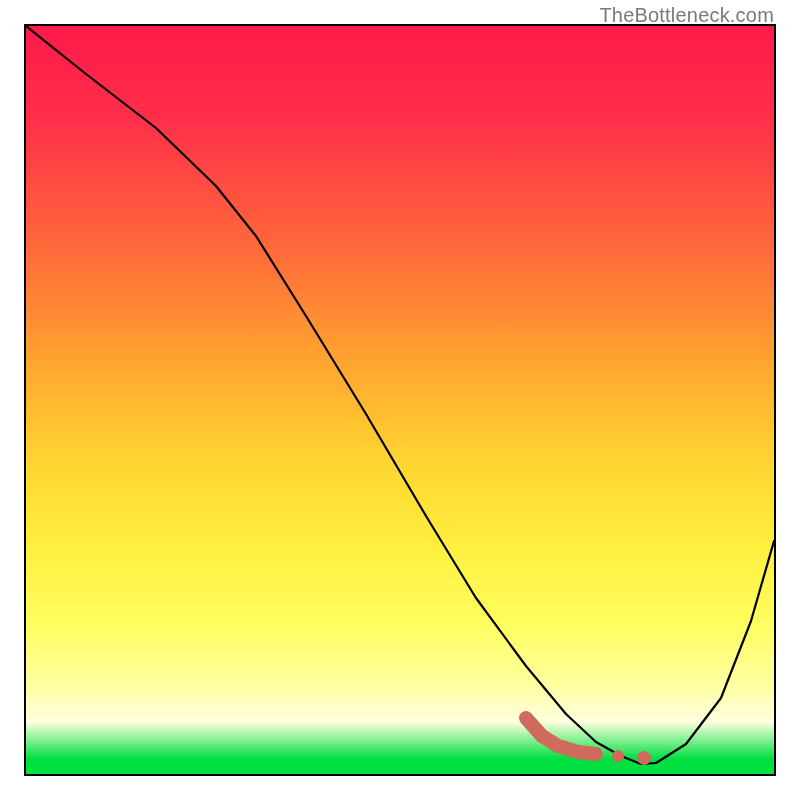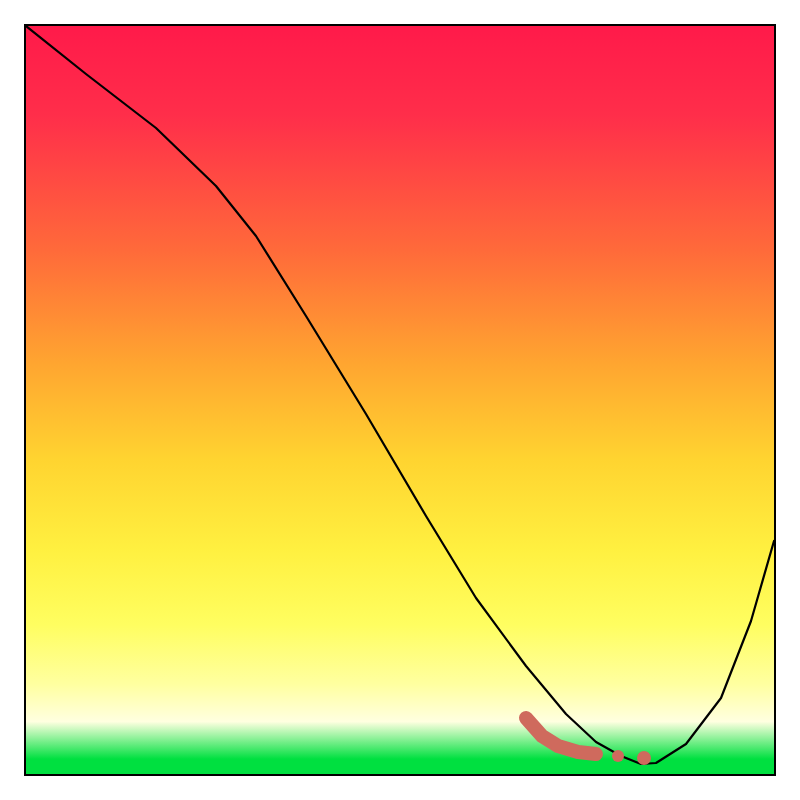--- a/index.html
+++ b/index.html
@@ -77,20 +77,21 @@
     stroke-linejoin: round;
   }
   .overlay-dot {
     fill: #cf6a5d;
   }
 </style>
 </head>
 <body>
 
 <div class="chart-container">
+  <div class="watermark">TheBottleneck.com</div>
   <div class="gradient-bg"></div>
   <div class="plot-border"></div>
 
   <svg class="curve-layer" viewBox="0 0 748 748" preserveAspectRatio="none">
     <path id="main-curve" class="curve-main" d="M0 0 L60 48 L130 102 L190 160 L230 210 L280 290 L340 388 L400 490 L450 572 L500 640 L540 688 L570 716 L595 730 L615 738 L630 737 L660 718 L695 672 L725 595 L748 515"></path>
     <path id="overlay-seg" class="overlay-path" d="M500 692 L516 710 L532 720 L552 726 L570 728"></path>
     <g id="overlay-dots">
         <circle cx="592" cy="730" r="6" class="overlay-dot"></circle>
         <circle cx="618" cy="732" r="7" class="overlay-dot"></circle>
       </g>

